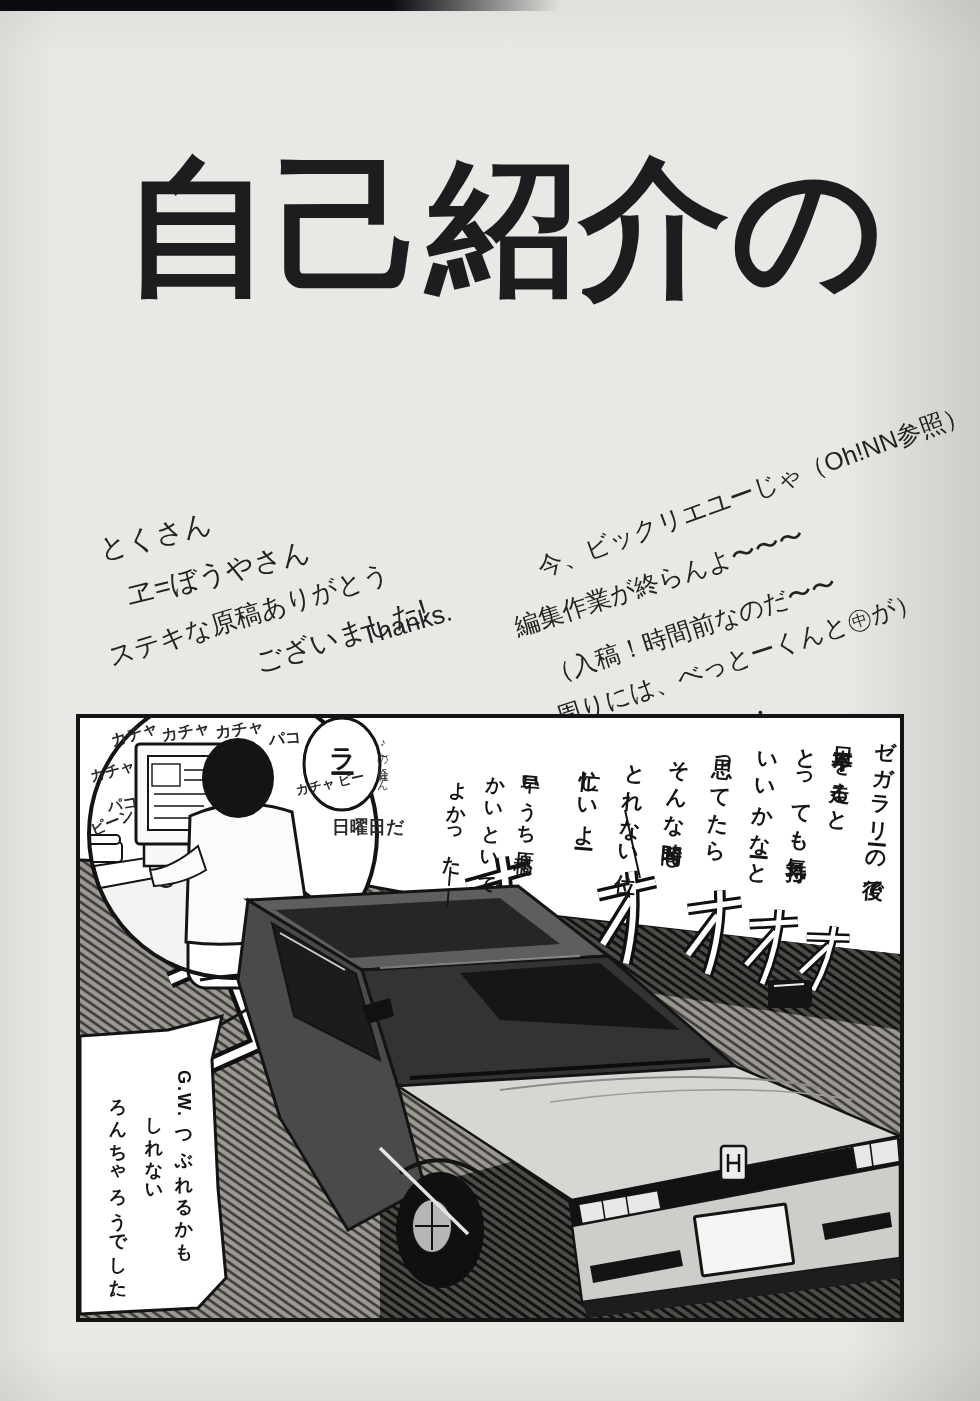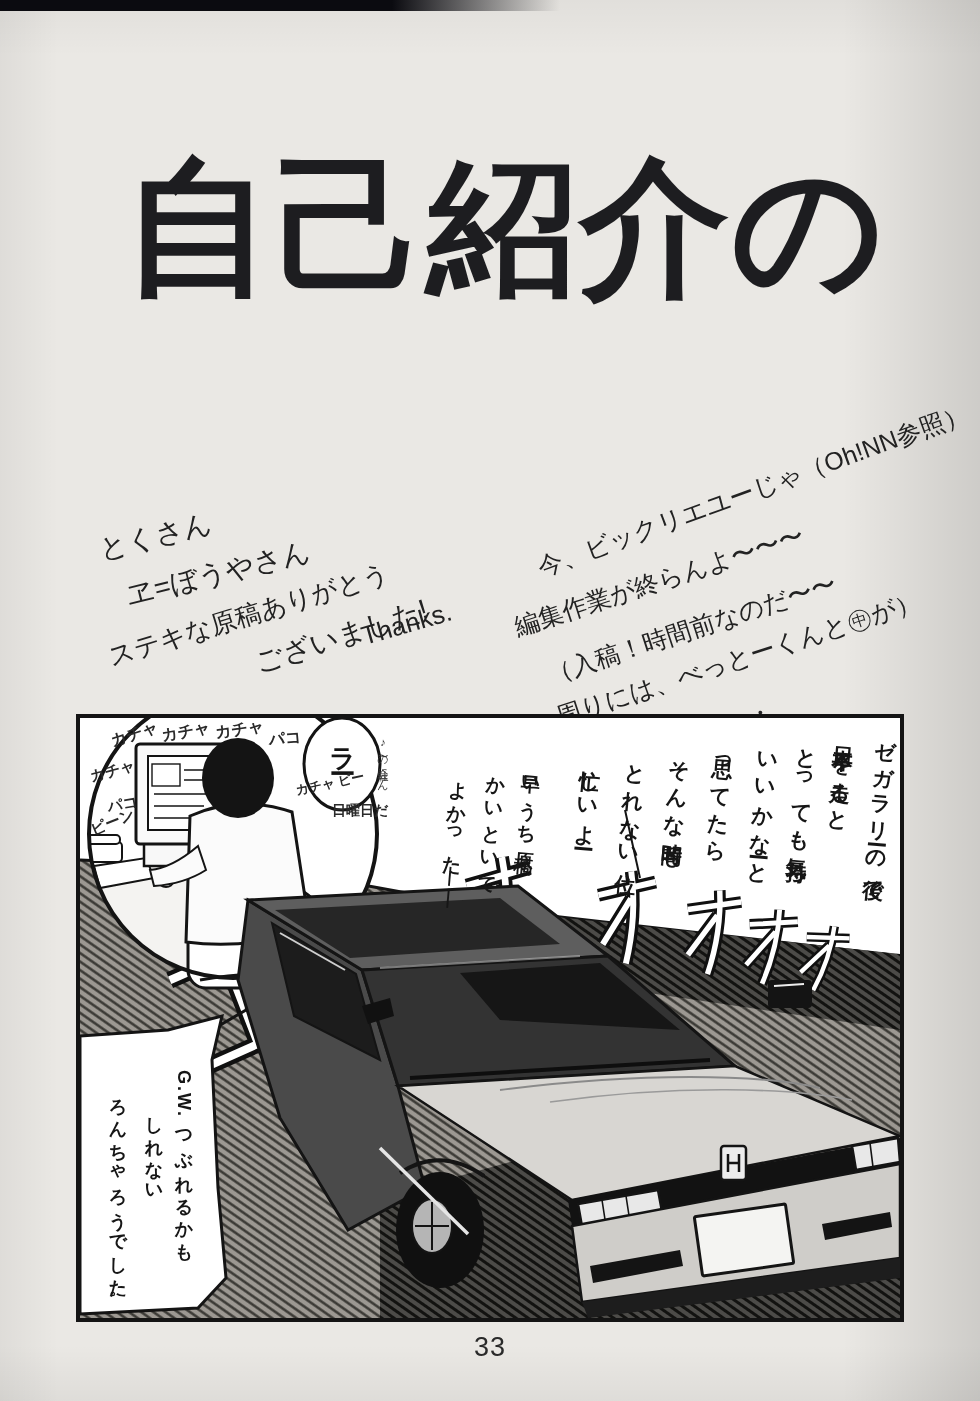--- a/index.html
+++ b/index.html
@@ -163,34 +163,33 @@
 
     <span class="sfx" style="left:28px;top:14px;transform:rotate(-18deg);">カチャ</span>
     <span class="sfx" style="left:80px;top:8px;transform:rotate(-10deg);">カチャ</span>
     <span class="sfx" style="left:134px;top:5px;transform:rotate(-8deg);">カチャ</span>
     <span class="sfx" style="left:188px;top:12px;transform:rotate(-5deg);">パコ</span>
     <span class="sfx" style="left:8px;top:50px;transform:rotate(-15deg);font-size:15px;">カチャ</span>
     <span class="sfx" style="left:26px;top:80px;transform:rotate(-10deg);font-size:15px;">パコ</span>
     <span class="sfx" style="left:8px;top:104px;transform:rotate(-22deg);font-size:15px;">ピーン</span>
     <span class="v" style="left:246px;top:12px;font-size:26px;font-weight:700;">ラー</span>
     <span class="sfx" style="left:214px;top:64px;transform:rotate(-12deg);font-size:13px;">カチャ ピー</span>
-    <span class="sfx" style="left:252px;top:84px;font-size:14px;">日曜日だ</span>
+    <span class="sfx" style="left:252px;top:97px;font-size:18px;">日曜日だ</span>
     <span class="v" style="left:295px;top:18px;font-size:11px;color:#333;">♪〜の会社にーん</span>
 
     <span class="v mono" style="left:786px;top:8px;">ゼガラリーの後で</span>
     <span class="v mono" style="left:747px;top:12px;">日本平を走ると</span>
     <span class="v mono" style="left:708px;top:16px;">とっても気持ち</span>
     <span class="v mono" style="left:669px;top:20px;">いいかなーと</span>
     <span class="v mono" style="left:626px;top:24px;">思ってたら</span>
     <span class="v mono" style="left:582px;top:28px;">そんな時間も</span>
     <span class="v mono" style="left:538px;top:32px;">とれない位</span>
     <span class="v mono" style="left:494px;top:36px;">忙しいよー</span>
     <span class="v mono sm" style="left:436px;top:42px;">早いうち原稿</span>
     <span class="v mono sm" style="left:399px;top:46px;">かいといて</span>
     <span class="v mono sm" style="left:361px;top:50px;">よかった――</span>
 
     <span class="v speech" style="left:92px;top:352px;">G.W.つぶれるかも</span>
     <span class="v speech" style="left:62px;top:386px;">しれない</span>
     <span class="v speech" style="left:26px;top:368px;">ろんちゃろうでした。</span>
   </div>
 
-  <div id="pageno" class="abs">33</div>
 </div>
 
 </body></html>

